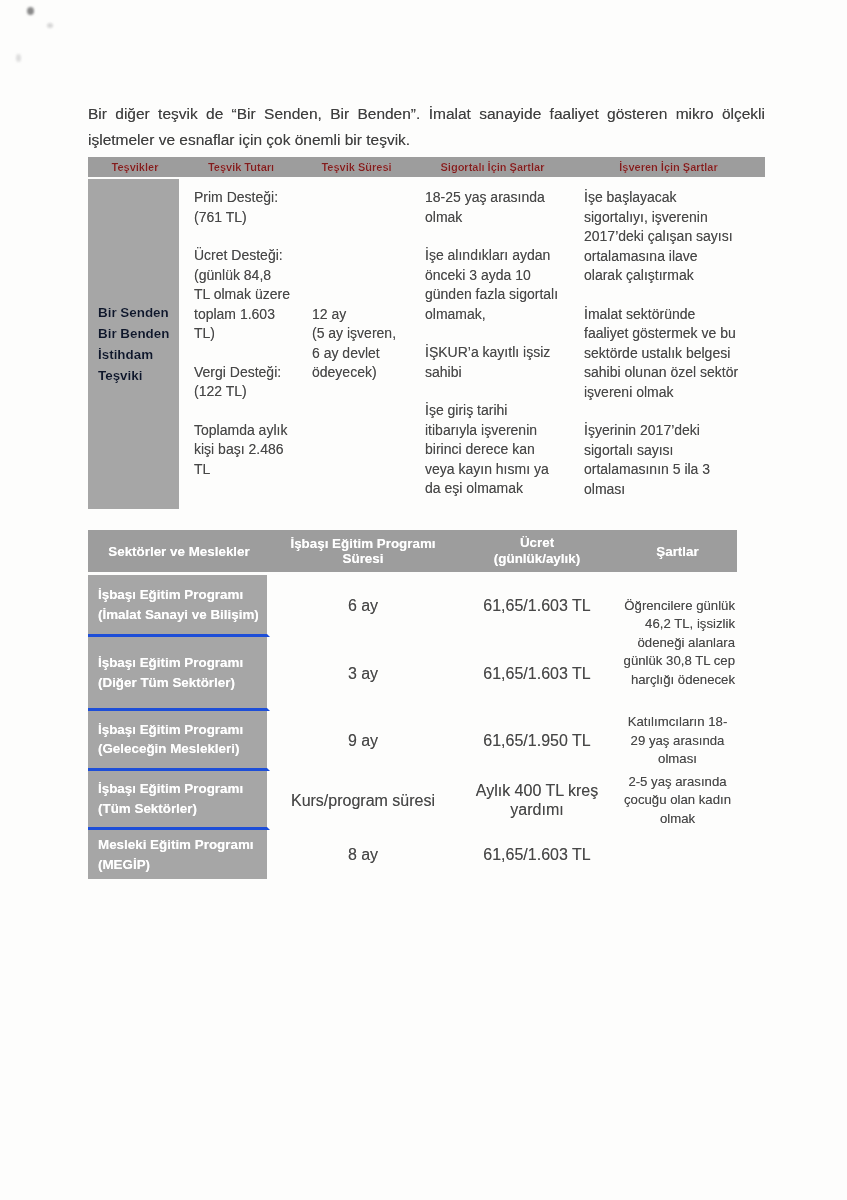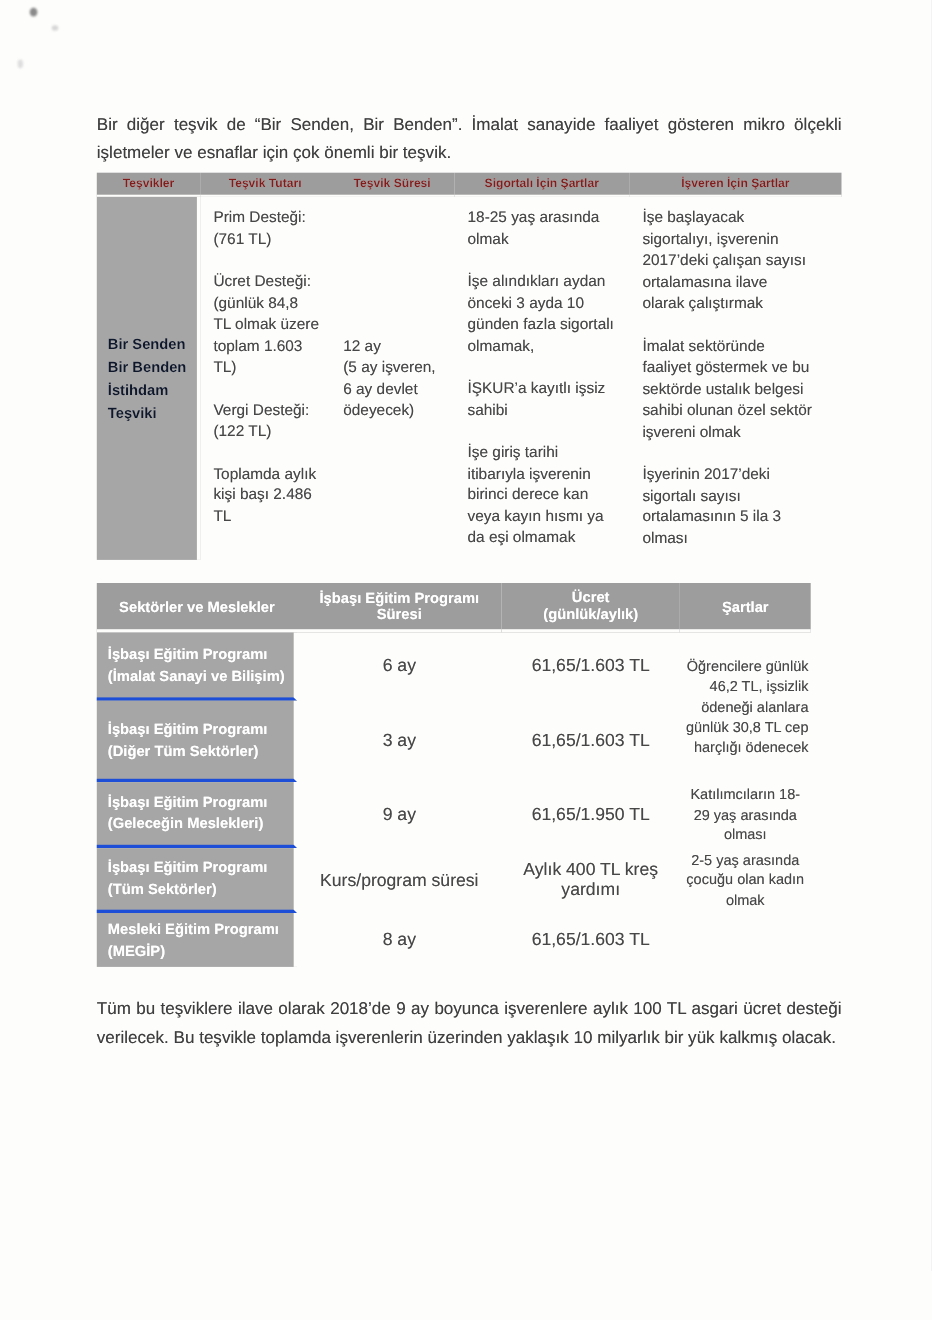--- a/index.html
+++ b/index.html
@@ -192,16 +192,15 @@
         </tr>
         <tr style="height:46px">
           <td class="rowlabel">Mesleki Eğitim Programı (MEGİP)</td>
           <td>8 ay</td>
           <td>61,65/1.603 TL</td>
           <td class="sart"></td>
         </tr>
       </tbody>
     </table>
 
-    <p class="para" style="margin-top:26px;">Tüm bu teşviklere ilave olarak 2018’de 9 ay boyunca işverenlere aylık 100 TL asgari ücret desteği verilecek. Bu teşvikle toplamda işverenlerin üzerinden yaklaşık 10 milyarlık bir yük kalkmış olacak.</p>
 
   </div>
 </div>
 
 </body></html>

